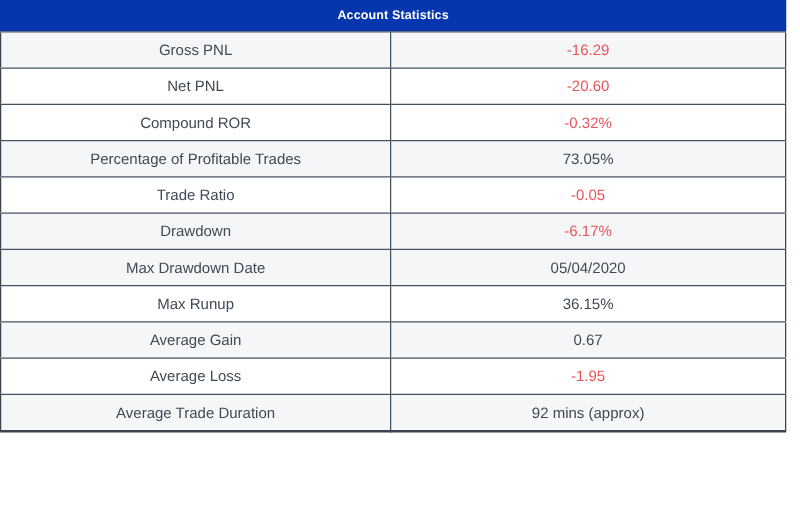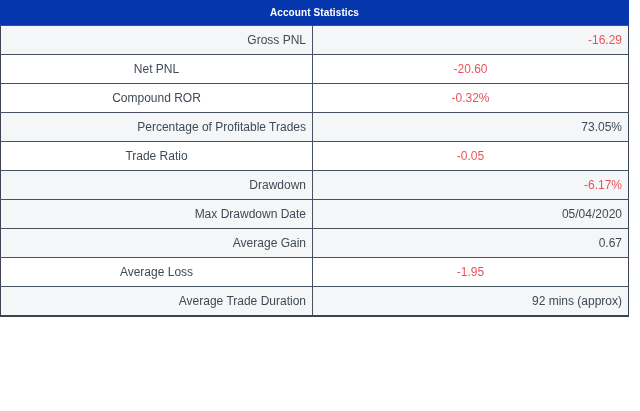--- a/index.html
+++ b/index.html
@@ -40,21 +40,20 @@
     border-right: 1px solid #3b4450;
     border-bottom: 2px solid #3b4450;
   }
 
   table.stats-table tr {
     height: 29px;
   }
 
   table.stats-table tr.odd-row td {
     background: #f5f6f7;
-    text-align: right;
   }
   table.stats-table tr.even-row td {
     background: #ffffff;
   }
 
   table.stats-table td {
     border-top: 1px solid #465160;
     border-bottom: 1px solid #465160;
     text-align: center;
     vertical-align: middle;
@@ -113,20 +112,24 @@
           <td class="value-cell negative">-0.05</td>
         </tr>
         <tr class="odd-row">
           <td class="label-cell">Drawdown</td>
           <td class="value-cell negative">-6.17%</td>
         </tr>
         <tr class="odd-row">
           <td class="label-cell">Max Drawdown Date</td>
           <td class="value-cell positive">05/04/2020</td>
         </tr>
+        <tr class="even-row">
+          <td class="label-cell">Max Runup</td>
+          <td class="value-cell positive">36.15%</td>
+        </tr>
         <tr class="odd-row">
           <td class="label-cell">Average Gain</td>
           <td class="value-cell positive">0.67</td>
         </tr>
         <tr class="even-row">
           <td class="label-cell">Average Loss</td>
           <td class="value-cell negative">-1.95</td>
         </tr>
         <tr class="odd-row">
           <td class="label-cell">Average Trade Duration</td>

